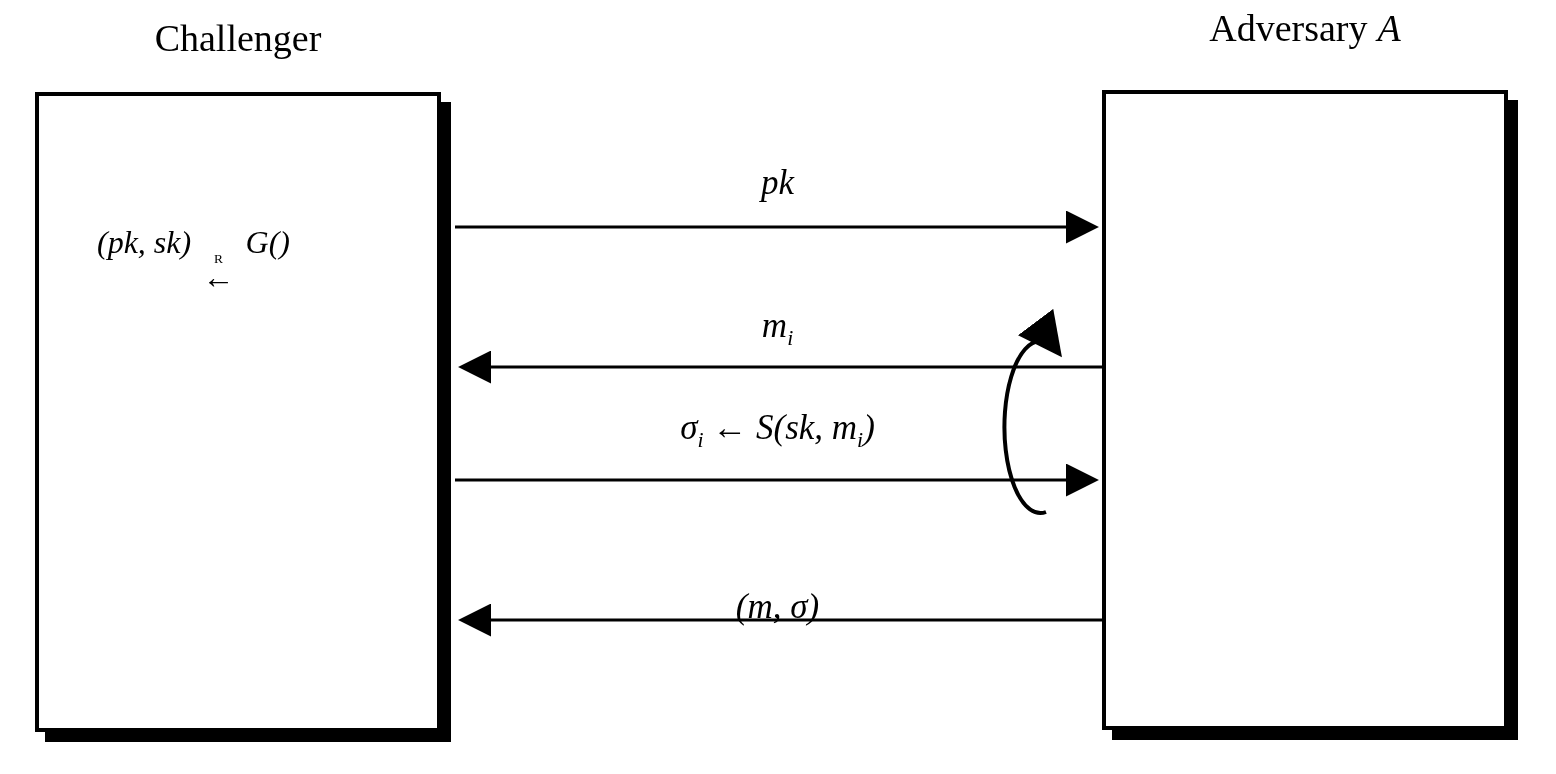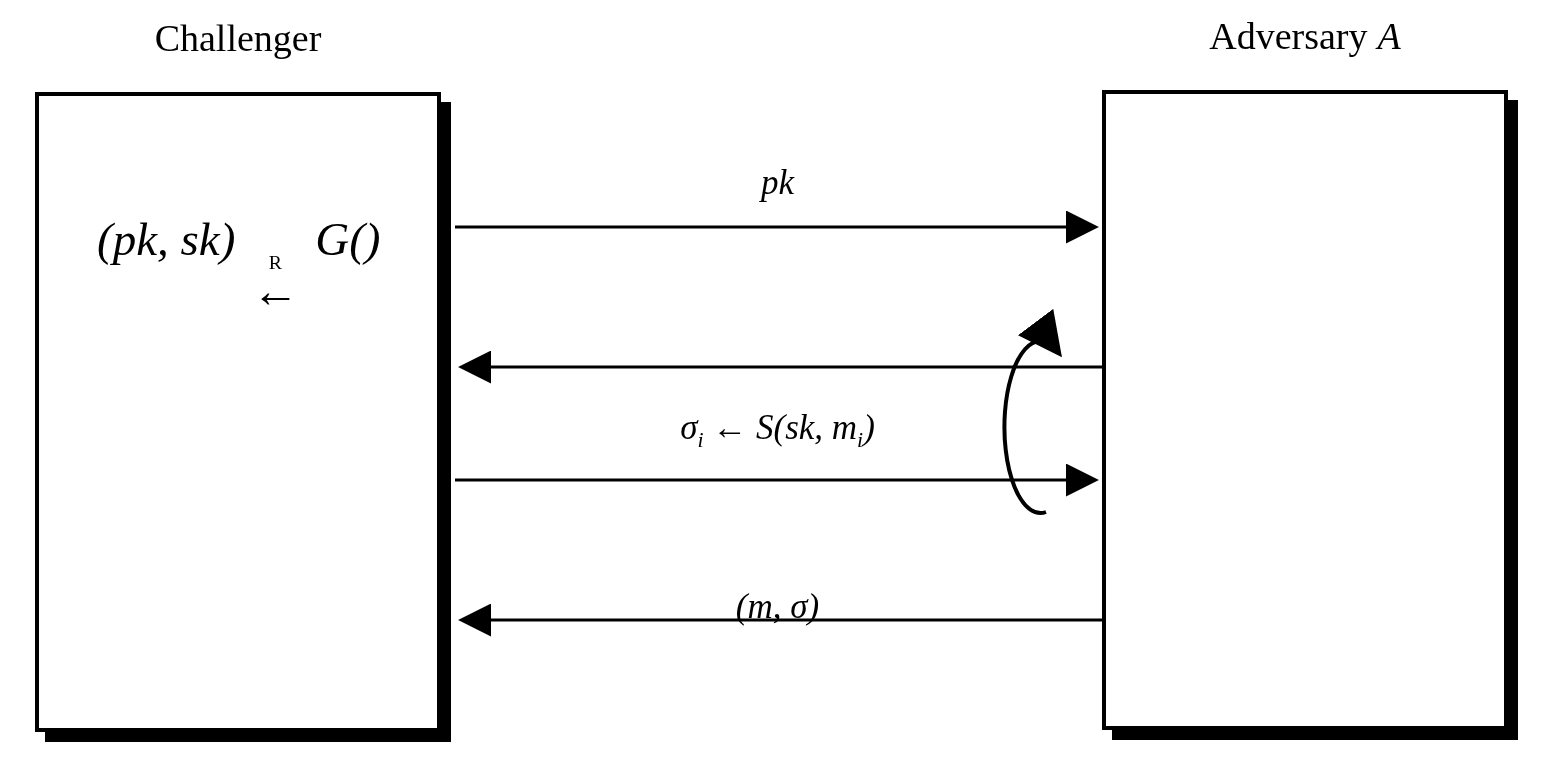--- a/index.html
+++ b/index.html
@@ -29,31 +29,31 @@
 
   .title {
     position: absolute;
     text-align: center;
     font-size: 38px;
     color: #000;
     line-height: 1.1;
     white-space: nowrap;
   }
   .title-challenger { left: 35px;  width: 406px; top: 18px; }
-  .title-adversary  { left: 1102px; width: 406px; top: 16px; }
+  .title-adversary  { left: 1102px; width: 406px; top: 8px; }
   .scriptA {
     font-style: italic;
     margin-left: 10px;
   }
 
   .keygen {
     position: absolute;
     left: 58px;
-    top: 116px;
-    font-size: 47px;
+    top: 128px;
+    font-size: 32px;
     font-style: italic;
     color: #000;
     white-space: nowrap;
   }
   .math { }
   sub {
     font-style: italic;
     font-size: 0.62em;
     line-height: 0;
   }
@@ -125,18 +125,19 @@
     </defs>
     <line x1="455" y1="227" x2="1094" y2="227"></line>
     <line x1="1102" y1="367" x2="463" y2="367"></line>
     <line x1="455" y1="480" x2="1094" y2="480"></line>
     <line x1="1102" y1="620" x2="463" y2="620"></line>
     <path class="loop" d="M 1046 512 A 36 86 0 1 1 1058 352"></path>
   </svg>
 
   <div class="msg-label" id="lbl-pk"><span class="math">pk</span></div>
 
+  <div class="msg-label" id="lbl-mi"><span class="math">m</span><sub>i</sub></div>
 
   <div class="msg-label" id="lbl-sig"><span class="math">σ</span><sub>i</sub><span class="math"> ← S(sk, m</span><sub>i</sub><span class="math">)</span></div>
 
   <div class="msg-label" id="lbl-forge"><span class="math">(m, σ)</span></div>
 
 </div>
 
 </body></html>

